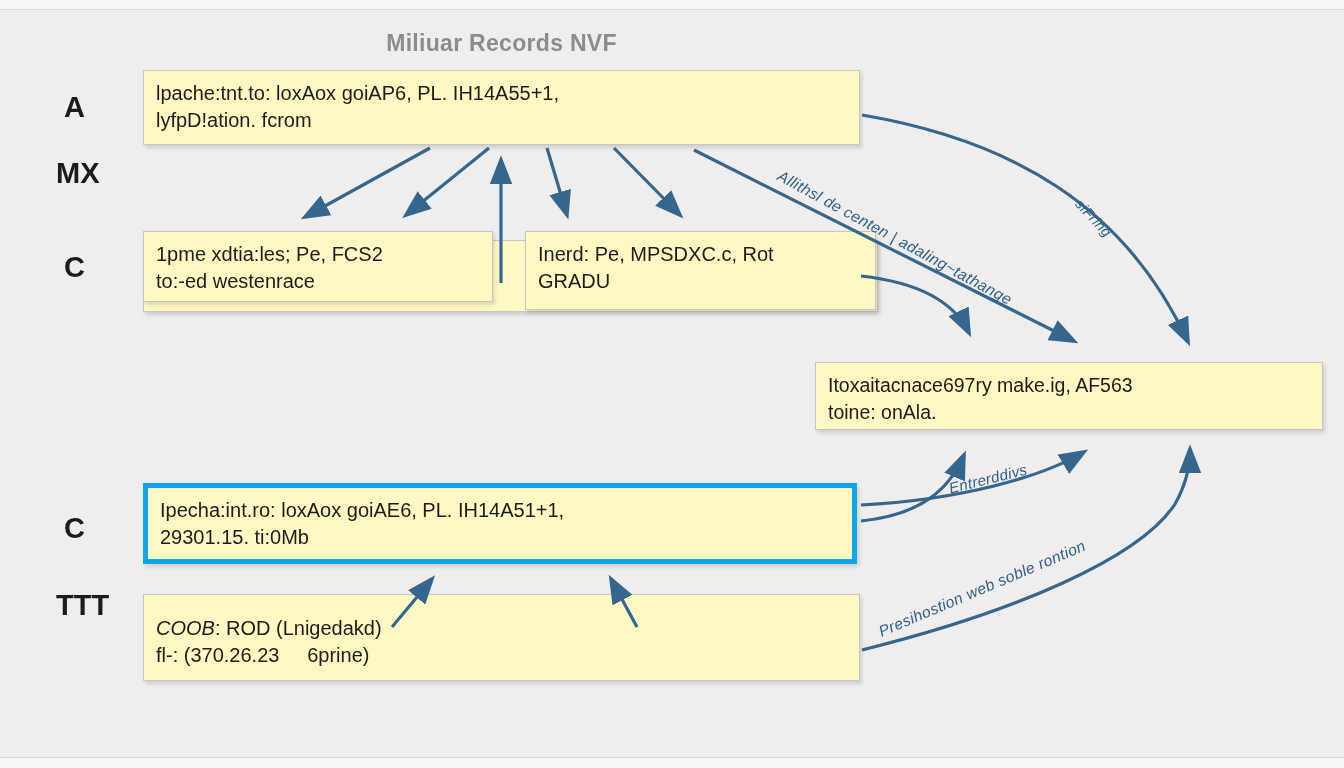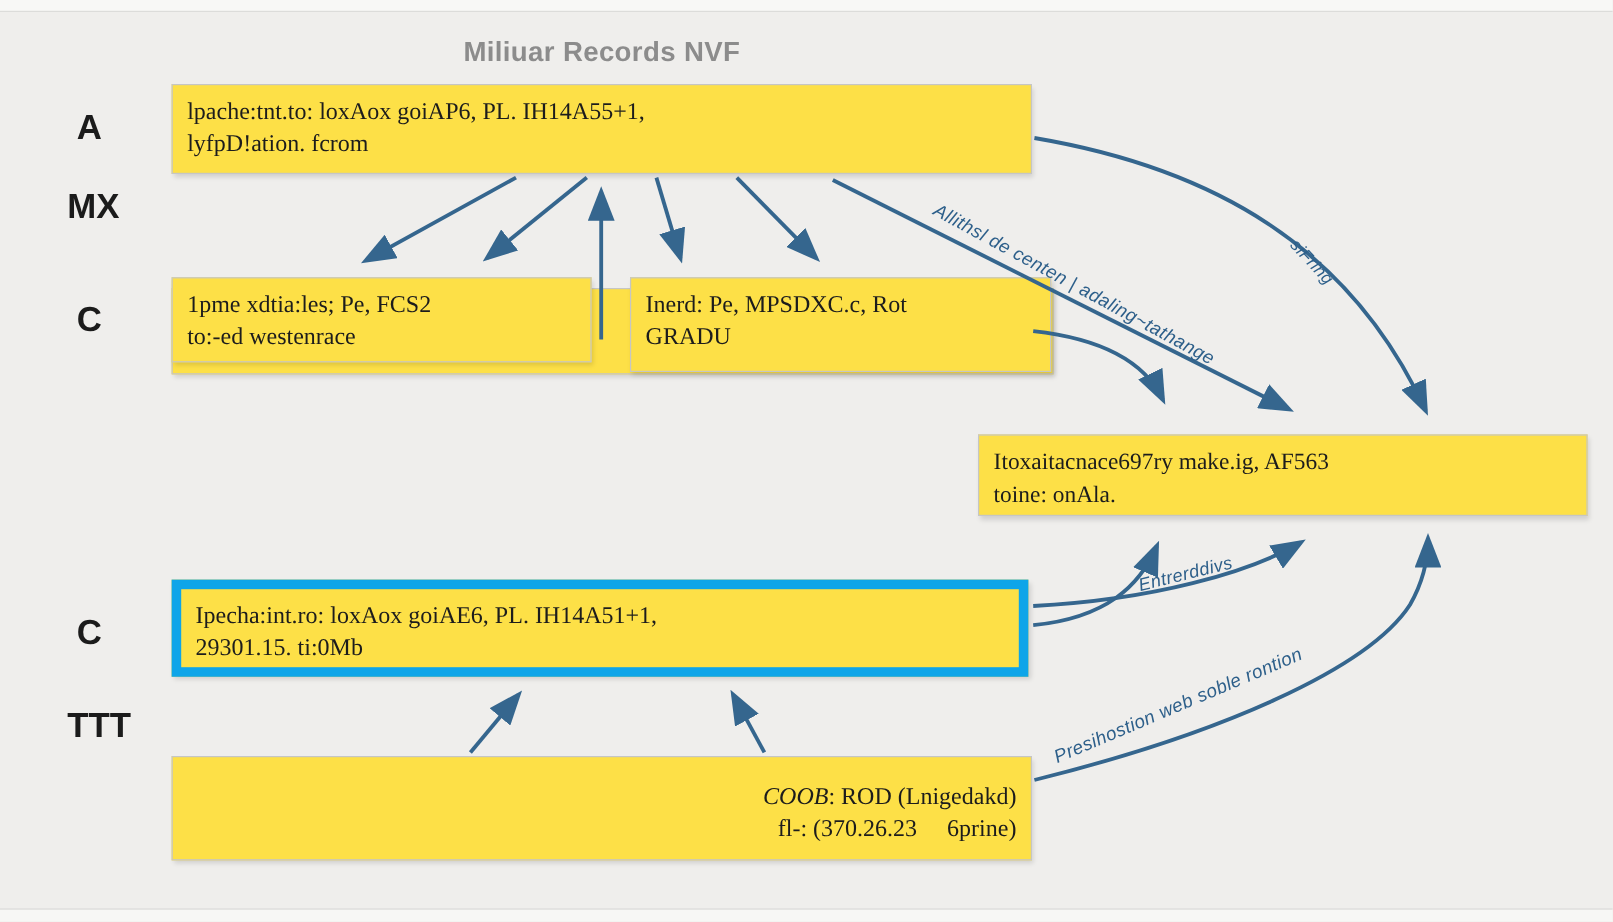--- a/index.html
+++ b/index.html
@@ -29,37 +29,37 @@
   .title-1{top:30px;}
   .title-2{top:449px;}
 
   .row-label{
     position:absolute;
     font-size:29px;font-weight:600;color:#1b1b1b;
   }
 
   .node{
     position:absolute;
-    background:#fde047;
+    background:#fef9c3;
     border:1px solid #c6c6c4;
     box-shadow:2px 3px 4px rgba(0,0,0,0.13);
-    font-family:Liberation Serif, serif;
+    font-family:Liberation Sans, sans-serif;
     font-size:20px;color:#1c1c1c;
     line-height:27px;
     padding:9px 12px;
     box-sizing:border-box;
     white-space:pre;
   }
   .node-top   {left:143px;top:70px;  width:717px;height:75px;}
   .node-midbg {left:143px;top:240px; width:735px;height:72px;padding:0;}
   .node-midl  {left:143px;top:231px; width:350px;height:71px;}
   .node-midr  {left:525px;top:231px; width:351px;height:79px;}
   .node-right {left:815px;top:362px; width:508px;height:68px;font-size:19.5px;}
-  .node-green {left:143px;top:483px; width:714px;height:81px;border:8px solid #0ea5e9;}
-  .node-bottom{left:143px;top:630px; width:717px;height:87px;text-align:right;padding-top:20px;}
+  .node-green {left:143px;top:483px; width:714px;height:81px;border:5px solid #0ea5e9;}
+  .node-bottom{left:143px;top:594px; width:717px;height:87px;text-align:left;padding-top:20px;}
   .italic{font-style:italic;}
 
   .arrow-label{
     position:absolute;
     color:#2d5f8a;
     font-style:italic;
     white-space:nowrap;
     transform-origin:left top;
   }
   .lbl-allithsl{left:783px;top:167px;font-size:15.5px;transform:rotate(28.5deg);letter-spacing:0.4px;}

